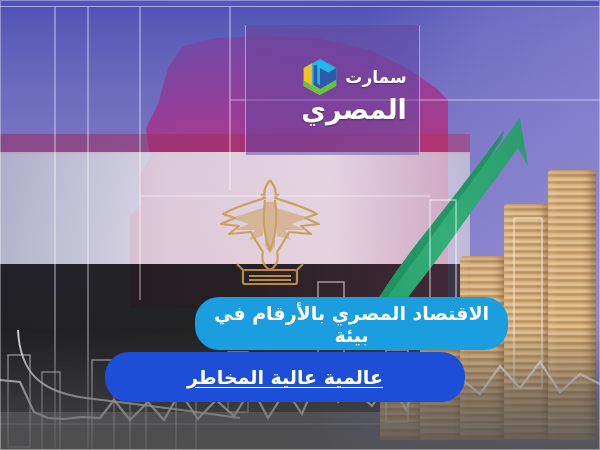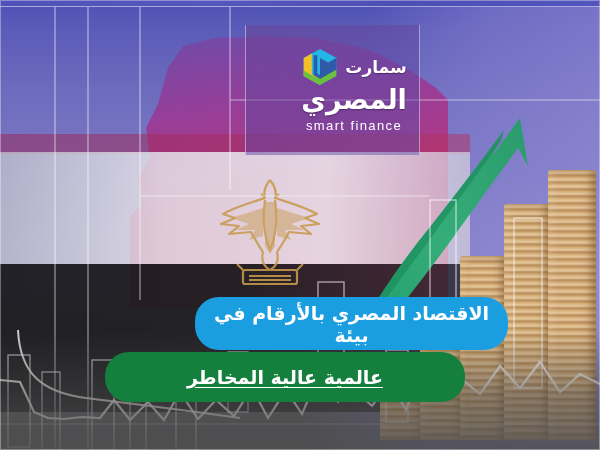--- a/index.html
+++ b/index.html
@@ -168,21 +168,21 @@
   .banner-1 {
     left: 195px; top: 297px;
     width: 313px; height: 53px;
     background: #1b9ee0;
     font-size: 19px;
     letter-spacing: 0px;
   }
   .banner-2 {
     left: 105px; top: 352px;
     width: 360px; height: 50px;
-    background: #15803d;
+    background: #1d4ed8;
     font-size: 19px;
   }
   .banner-2 span { text-decoration: underline; text-underline-offset: 3px; }
 
   
   .frame {
     position: absolute; inset: 0;
     border: 1px solid rgba(255,255,255,0.35);
     pointer-events: none;
   }
@@ -320,21 +320,20 @@
             <polygon points="21,35 39,25 39,32 21,42" fill="#6cbf3f"></polygon>
             <polygon points="14,9 22,5 22,30 28,33 28,38 14,31" fill="#1e3a72" opacity="0.0"></polygon>
             <path d="M14,9 L14,31 L21,35 L28,31 L28,9 L24,9 L24,29 L21,31 L18,29 L18,9 Z" fill="#2f5aa8"></path>
             <polygon points="21,2 39,12 30,17 21,12" fill="#25b6e8"></polygon>
           </g>
         </svg>
       </span>
       <span class="ar-smart">سمارت</span>
     </div>
     <div class="ar-finance">المصري</div>
-    <div class="en-smart-finance">smart finance</div>
   </div>
 
   <div class="banner banner-1">
     <span>الاقتصاد المصري بالأرقام في بيئة</span>
   </div>
   <div class="banner banner-2">
     <span>عالمية عالية المخاطر</span>
   </div>
 
   <div class="topstrip"></div>

